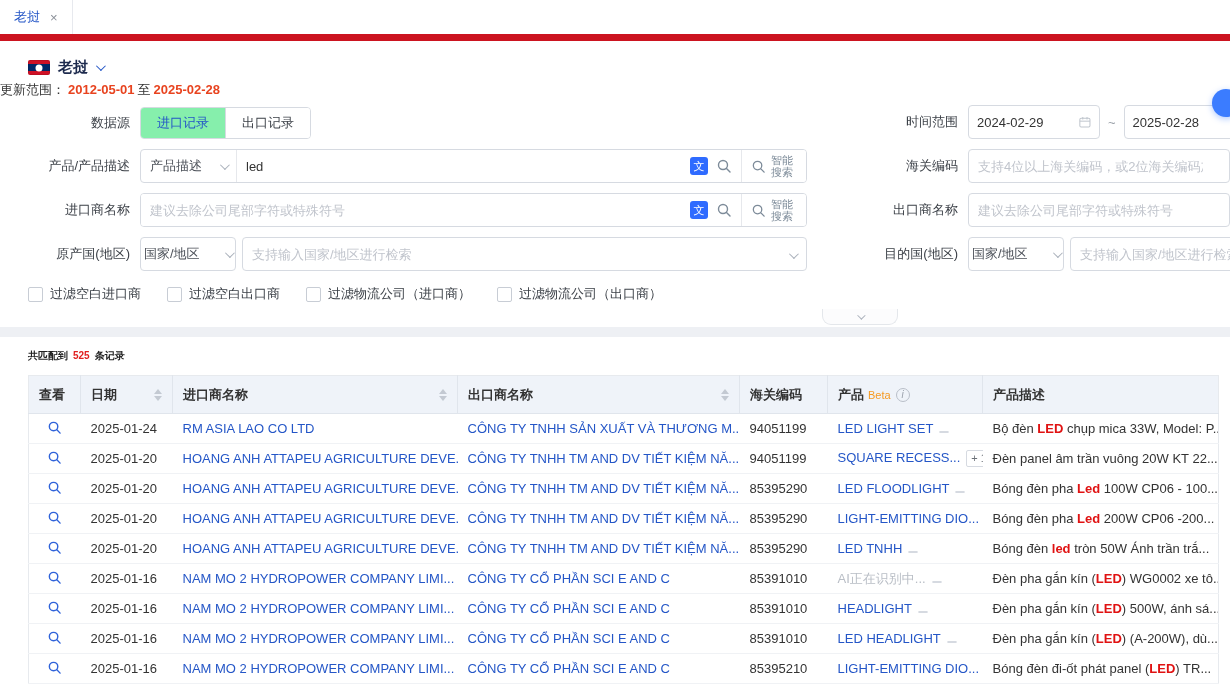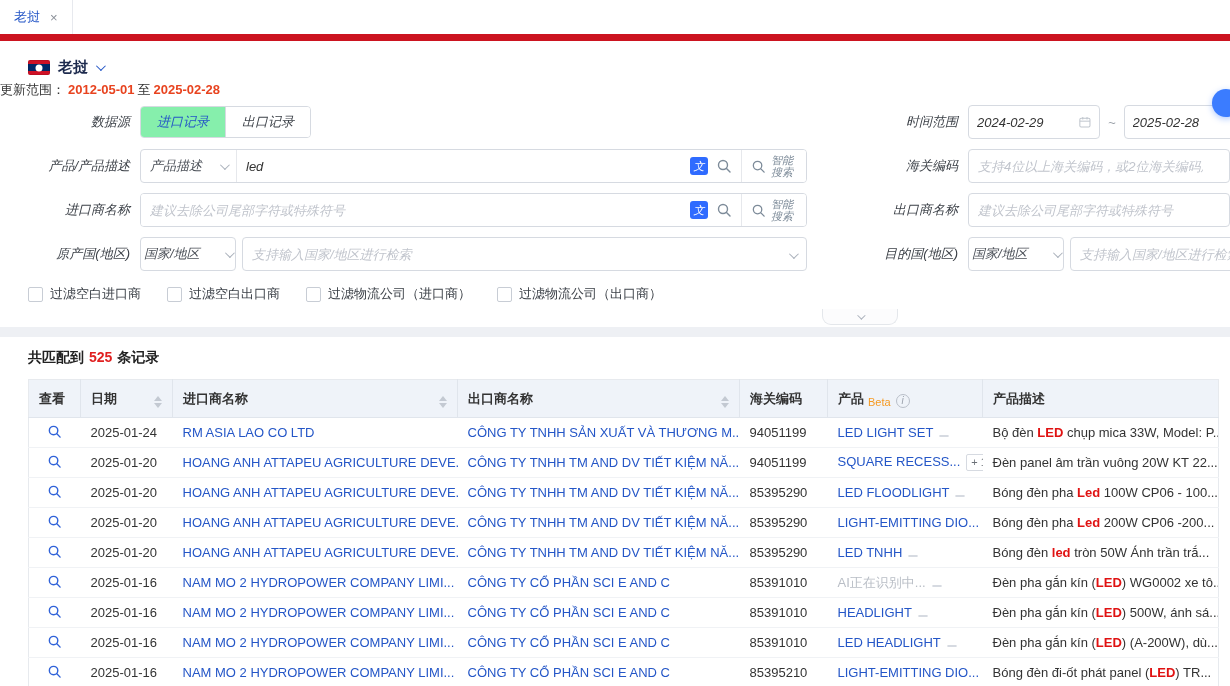--- a/index.html
+++ b/index.html
@@ -27,21 +27,21 @@
   .chev.blue { color:#2456c7; }
   .chev.gray { color:#aab1bb; }
   .float-btn { position:absolute; right:-10px; top:48px; width:28px; height:28px; border-radius:50%;
     background:#3b7cff; box-shadow:0 2px 6px rgba(59,124,255,.4); }
 
   .update-range { text-align:left; padding-right:10px; font-size:13px; color:#333; height:20px; }
   .update-range b { color:#e8431f; font-weight:700; margin:0 3px; }
 
   
   .filters { margin-top:4px; }
-  .frow { display:flex; align-items:center; margin-bottom:10px;font-style:italic; }
+  .frow { display:flex; align-items:flex-end; margin-bottom:10px; }
   .fl { width:845px; flex:none; display:flex; align-items:center; }
   .fr { flex:1; min-width:0; display:flex; align-items:center; }
   .flabel { width:140px; flex:none; text-align:right; padding-right:10px; color:#3a3f46; }
   .frlabel { width:123px; flex:none; text-align:right; padding-right:10px; color:#3a3f46; }
 
   .toggle { display:inline-flex; border:1px solid #d6dae1; border-radius:4px; overflow:hidden; height:32px; }
   .seg { display:flex; align-items:center; padding:0 16px; background:#fff; color:#3a3f46; cursor:pointer; }
   .seg + .seg { border-left:1px solid #d6dae1; }
   .seg.active { background:#86efac; color:#2456c7; }
 
@@ -84,28 +84,28 @@
   .pill-row { height:18px; position:relative; }
   .pill { position:absolute; left:822px; top:0; width:76px; height:16px; border:1px solid #e4e7eb;
     border-top:none; border-radius:0 0 9px 9px; background:#fcfcfd; display:flex; align-items:center;
     justify-content:center; cursor:pointer; }
   .pill .chev { width:6px; height:6px; transform:rotate(45deg) translateY(-2px); }
 
   .band { height:10px; background:#eef0f4; width:100%; }
 
   
   .results { padding:12px 12px 0 28px; }
-  .summary { font-size:14px; font-weight:700; color:#222; margin-bottom:12px; }
+  .summary { font-size:10px; font-weight:700; color:#222; margin-bottom:12px; }
   .summary .cnt { color:#e02020; margin:0 5px; }
 
   table { width:1190px; border-collapse:collapse; table-layout:fixed; border:1px solid #e7eaee; }
   thead th { background:#eff3f9; height:38px; font-size:13px; font-weight:700; color:#333;
     text-align:left; padding:0 10px; border-right:1px solid #e0e5ec; border-bottom:1px solid #e0e5ec; }
   thead th:last-child { border-right:none; }
-  .th-inner { display:flex; align-items:flex-end; }
+  .th-inner { display:flex; align-items:center; }
   .sort { display:inline-flex; flex-direction:column; gap:2px; margin-left:auto; }
   .sort i { width:0; height:0; border-left:4px solid transparent; border-right:4px solid transparent; display:block; }
   .sort .up { border-bottom:5px solid #c3c9d2; }
   .sort .dn { border-top:5px solid #c3c9d2; }
   .beta { color:#f59a23; font-size:11px; margin-left:4px; font-weight:400; }
   .info { width:14px; height:14px; border:1px solid #b9bfc9; border-radius:50%; color:#9aa1ab;
     font-size:10px; display:inline-flex; align-items:center; justify-content:center; margin-left:5px;
     font-weight:400; font-style:italic; }
 
   tbody td { height:30px; font-size:13px; padding:0 10px; border-bottom:1px solid #f0f2f5;

